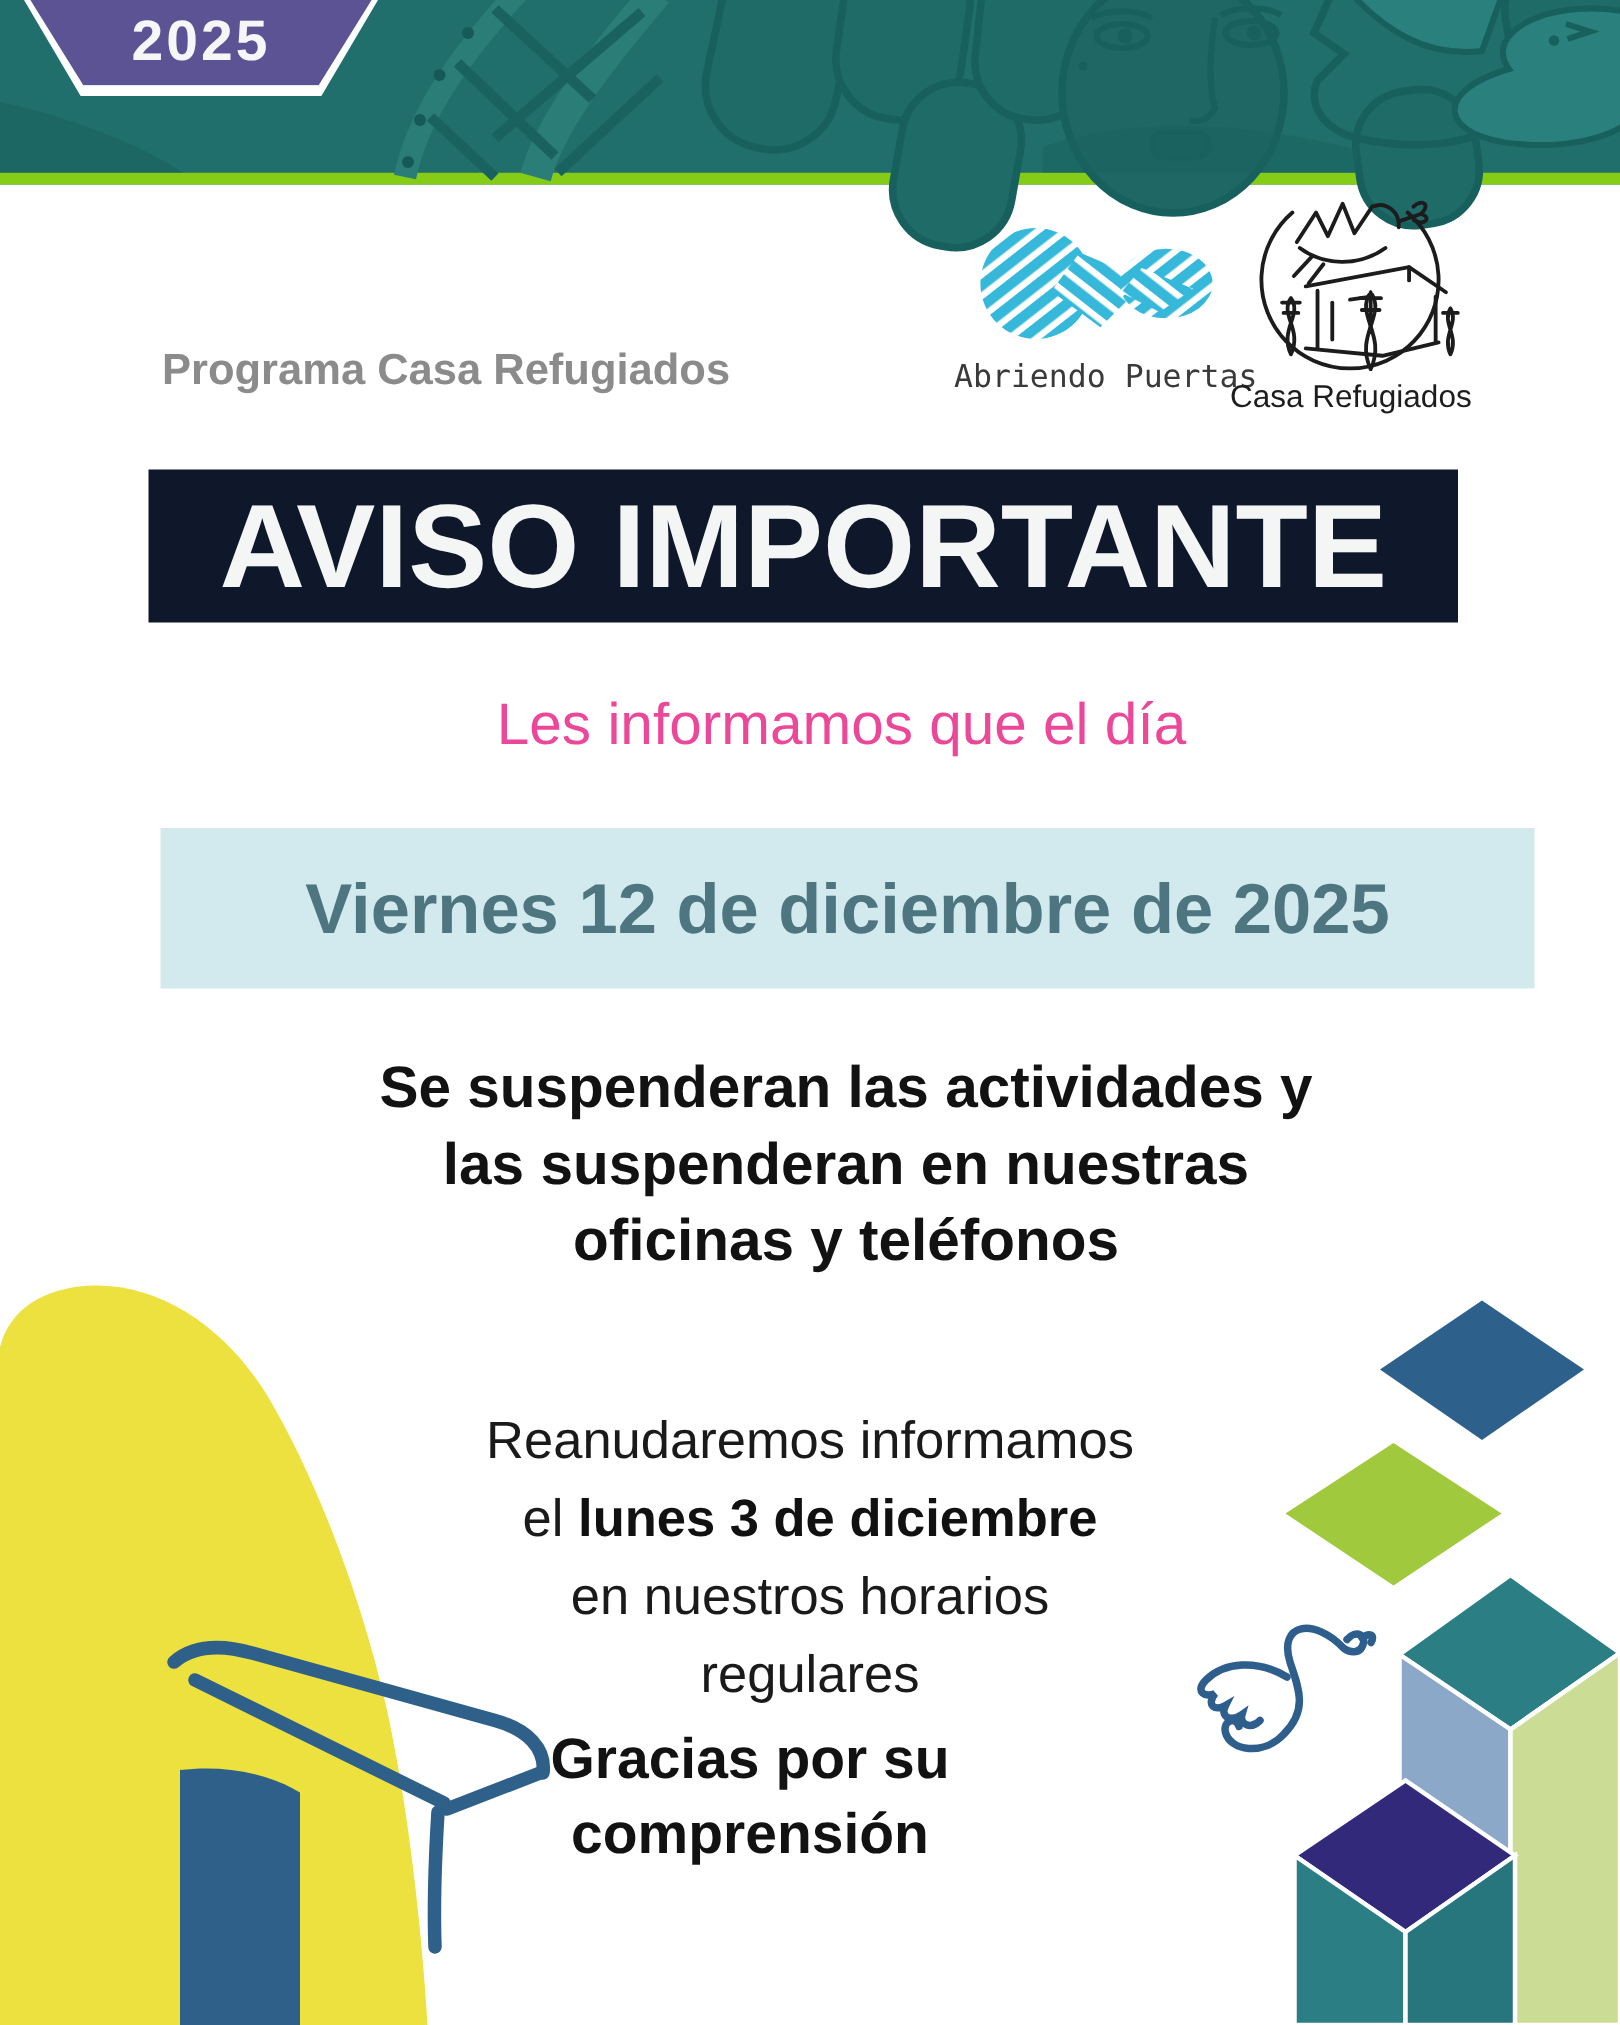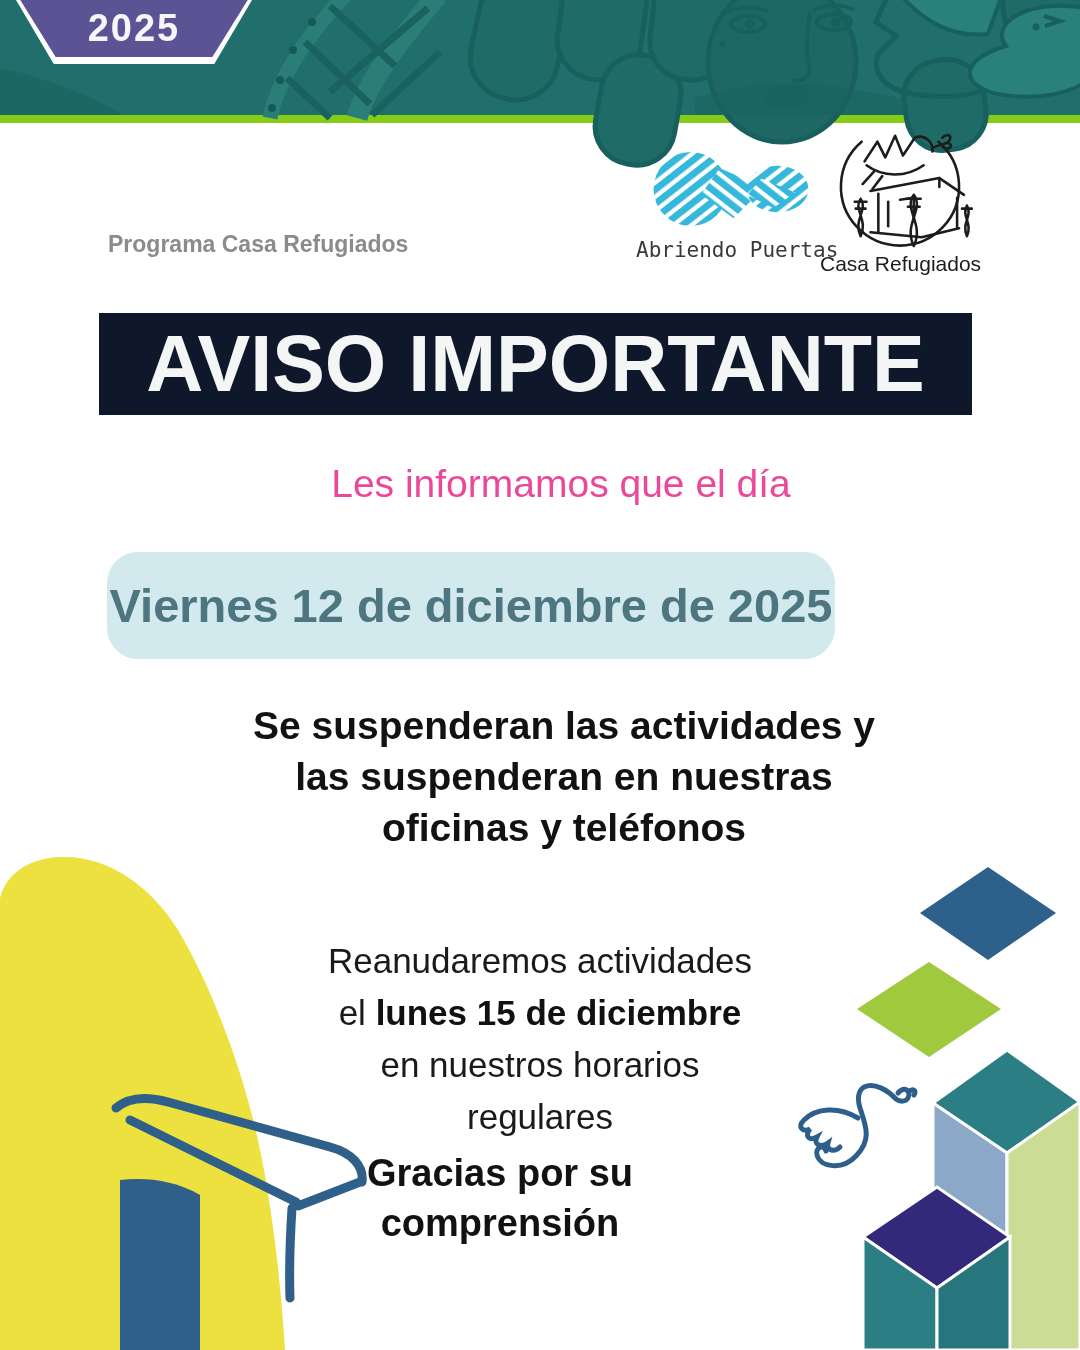--- a/index.html
+++ b/index.html
@@ -15,27 +15,27 @@
   .year-badge-inner{position:absolute;left:0;top:0;right:0;bottom:7px;
     clip-path:polygon(1.8% 0,98.2% 0,83.2% 100%,16.8% 100%);background:#5b5394;
     display:flex;align-items:center;justify-content:center;}
   .year-badge-inner span{color:#f6f6f8;font-size:38px;font-weight:700;letter-spacing:2px;}
   
   .ap-logo{position:absolute;left:636px;top:146px;width:190px;text-align:center;}
   .ap-label{margin-top:2px;font-family:"DejaVu Sans Mono",monospace;font-size:21px;color:#3a3a3a;letter-spacing:0px;white-space:nowrap;}
   .cr-logo{position:absolute;left:820px;top:122px;width:160px;text-align:center;}
   .cr-label{margin-top:0px;font-size:21px;color:#1d1d1d;white-space:nowrap;}
   
-  .program-label{position:absolute;left:108px;top:231px;font-size:23px;font-weight:700;color:#8b8b8b;}
+  .program-label{position:absolute;left:108px;top:231px;font-size:29px;font-weight:700;color:#8b8b8b;}
   .aviso-banner{position:absolute;left:99px;top:313px;width:873px;height:102px;background:#0f172a;
     display:flex;align-items:center;justify-content:center;}
   .aviso-banner span{color:#f4f6f6;font-size:79px;font-weight:700;letter-spacing:0px;white-space:nowrap;}
   .intro-line{position:absolute;left:0;top:462px;width:1080px;text-align:center;font-size:39px;color:#ec4899;padding-left:21px;}
-  .date-banner{position:absolute;left:107px;top:552px;width:728px;height:107px;background:#d2e9ed;
-    display:flex;align-items:center;justify-content:center;border-radius:31px;}
+  .date-banner{position:absolute;left:107px;top:552px;width:916px;height:107px;background:#d2e9ed;
+    display:flex;align-items:center;justify-content:center;}
   .date-banner span{color:#4d7680;font-size:47px;font-weight:700;white-space:nowrap;}
   .suspension-block{position:absolute;left:0;top:700px;width:1080px;text-align:center;
     font-size:39px;font-weight:700;color:#121212;line-height:51px;padding-left:24px;}
   .resume-block{position:absolute;left:0;top:935px;width:1080px;text-align:center;
     font-size:35px;color:#1a1a1a;line-height:52px;}
   .resume-block b{font-weight:700;color:#111;}
   .thanks-block{position:absolute;left:0;top:1148px;width:1000px;text-align:center;
     font-size:38px;font-weight:700;color:#121212;line-height:50px;}
   
   .house-illustration{position:absolute;left:0;top:850px;width:380px;height:500px;}
@@ -166,22 +166,22 @@
     <span>Viernes 12 de diciembre de 2025</span>
   </div>
 
   <div class="suspension-block">
     <div>Se suspenderan las actividades y</div>
     <div>las suspenderan en nuestras</div>
     <div>oficinas y teléfonos</div>
   </div>
 
   <div class="resume-block">
-    <div>Reanudaremos actividades</div>
-    <div><span>el </span><b>lunes 15 de diciembre</b></div>
+    <div>Reanudaremos informamos</div>
+    <div><span>el </span><b>lunes 3 de diciembre</b></div>
     <div>en nuestros horarios</div>
     <div>regulares</div>
   </div>
 
   <div class="thanks-block">
     <div>Gracias por su</div>
     <div>comprensión</div>
   </div>
 
   <svg class="house-illustration" viewBox="0 0 380 500">

